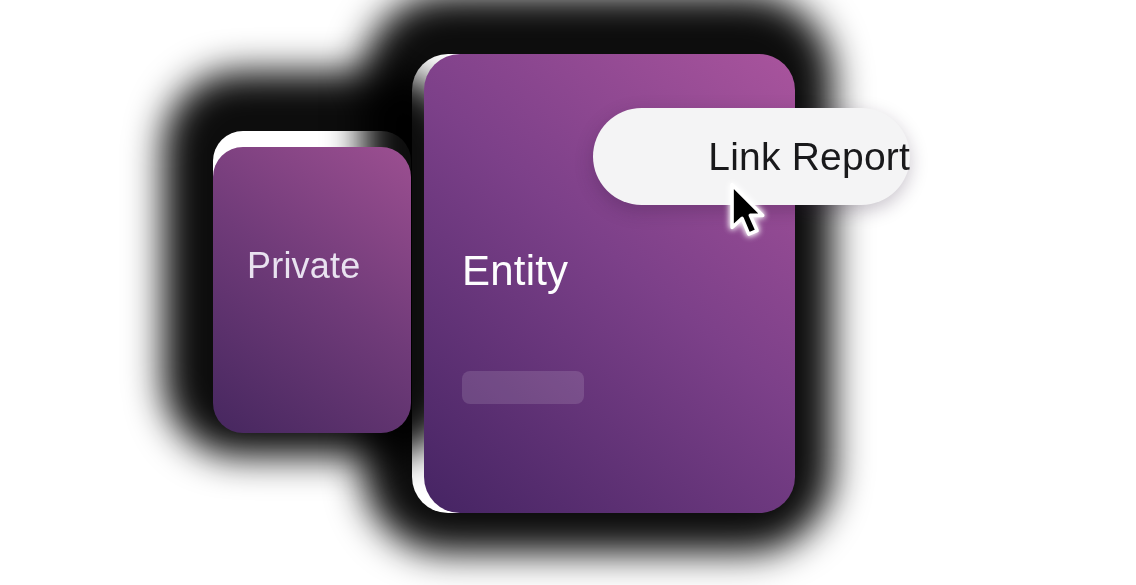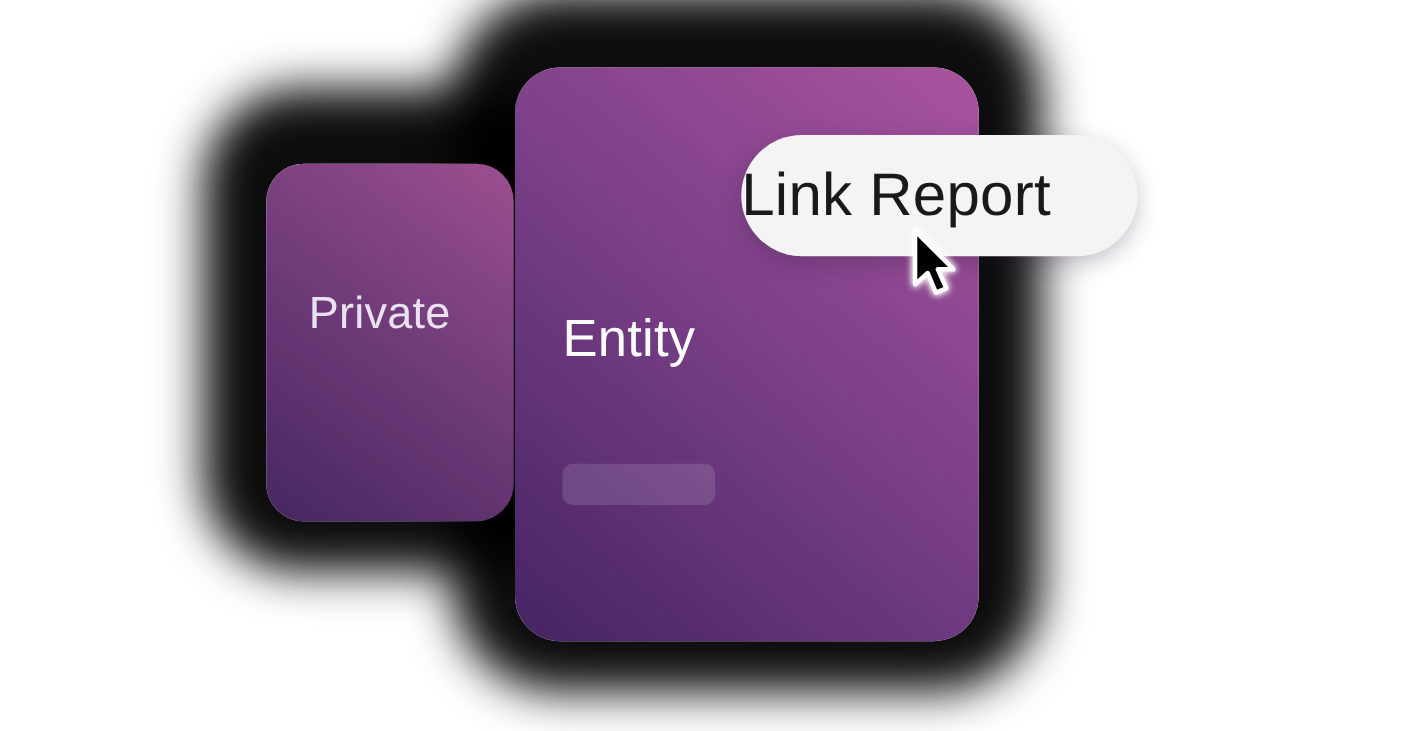--- a/index.html
+++ b/index.html
@@ -30,63 +30,63 @@
   .card {
     position: absolute;
     box-sizing: border-box;
   }
   .card-back {
     left: 213px; top: 131px; width: 198px; height: 286px;
     border-radius: 30px;
     z-index: 2;
   }
   .card-front {
-    left: 412px; top: 54px; width: 371px; height: 459px;
+    left: 424px; top: 54px; width: 371px; height: 459px;
     border-radius: 36px;
     z-index: 3;
   }
   .card-title { position: absolute; font-weight: 400; letter-spacing: 0.2px; }
   .back-title  { left: 34px; top: 92px;  font-size: 36px; line-height: 53px; }
   .front-title { left: 38px; top: 190px; font-size: 42px; line-height: 54px; }
   .placeholder-bar {
     position: absolute;
     left: 38px; top: 317px; width: 122px; height: 33px;
     border-radius: 8px;
     background: rgba(255,255,255,0.13);
   }
   .pill {
     position: absolute;
     left: 593px; top: 108px; width: 317px; height: 97px;
     border-radius: 49px;
     z-index: 4;
     display: flex;
     align-items: center;
-    justify-content: flex-start;
-    font-size: 48px;
+    justify-content: flex-end;
+    font-size: 39px;
     font-weight: 400;
     letter-spacing: 0.2px;
     box-shadow: 0 6px 18px rgba(40,20,50,0.25);
     cursor: pointer;
   }
   .cursor-arrow {
     position: absolute;
     left: 728px; top: 182px;
     z-index: 5;
     filter: drop-shadow(0 0 3px rgba(255,255,255,0.9)) drop-shadow(0 0 2px rgba(255,255,255,0.7));
   }
 </style>
 </head>
 <body>
 
 <div class="stage" style="background: rgb(255, 255, 255);">
 
   <div class="shadow shadow-back"></div>
   <div class="shadow shadow-front"></div>
 
-  <div class="card card-back" style="background: linear-gradient(36deg, rgb(70, 39, 95) 0%, rgb(112, 59, 121) 52%, rgb(156, 79, 145) 100%); color: rgb(233, 226, 240);">
+  <div class="card card-back" style="background: linear-gradient(36deg, rgb(70, 39, 95) 0%, rgb(112, 59, 121) 52%, rgb(156, 79, 145) 100%); color: rgb(233, 226, 240); margin-top: 16px;">
     <div class="card-title back-title">
       <div>Private</div>
     </div>
   </div>
 
   <div class="card card-front" style="background: linear-gradient(40deg, rgb(69, 36, 99) 0%, rgb(124, 64, 137) 54%, rgb(169, 84, 157) 100%); color: rgb(253, 253, 254);">
     <div class="card-title front-title">
       <div>Entity</div>
     </div>
     <div class="placeholder-bar"></div>

